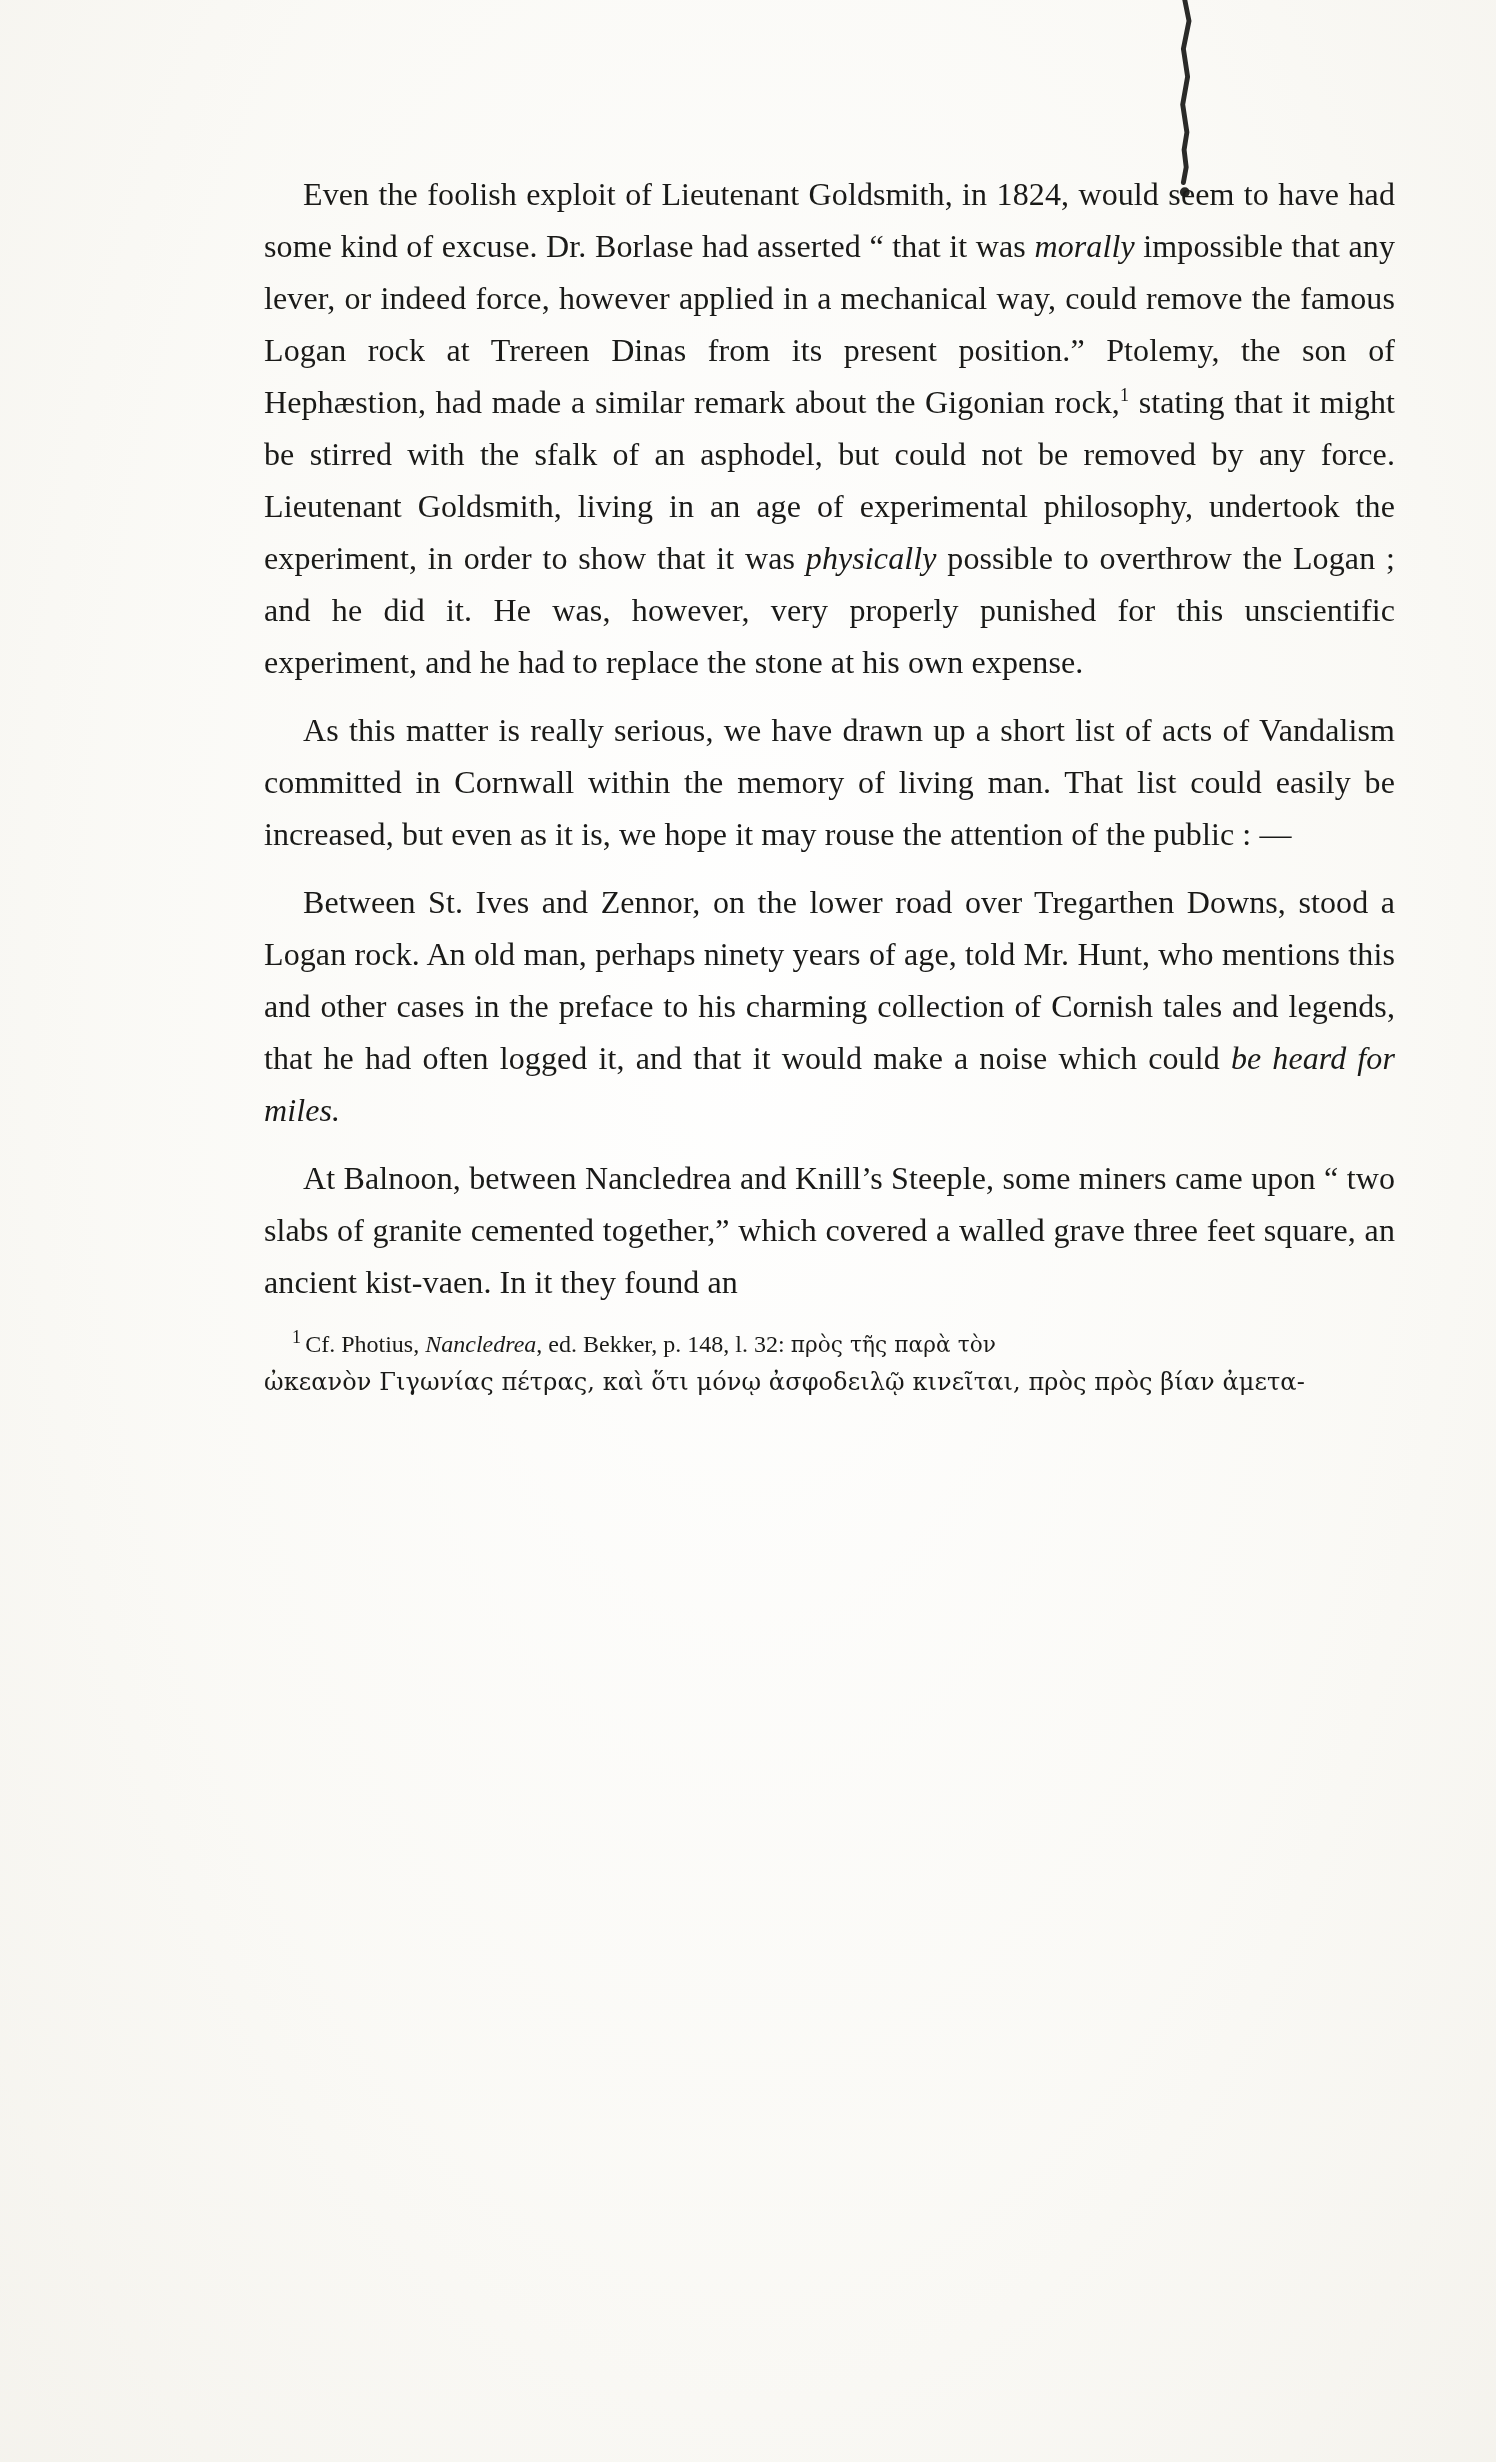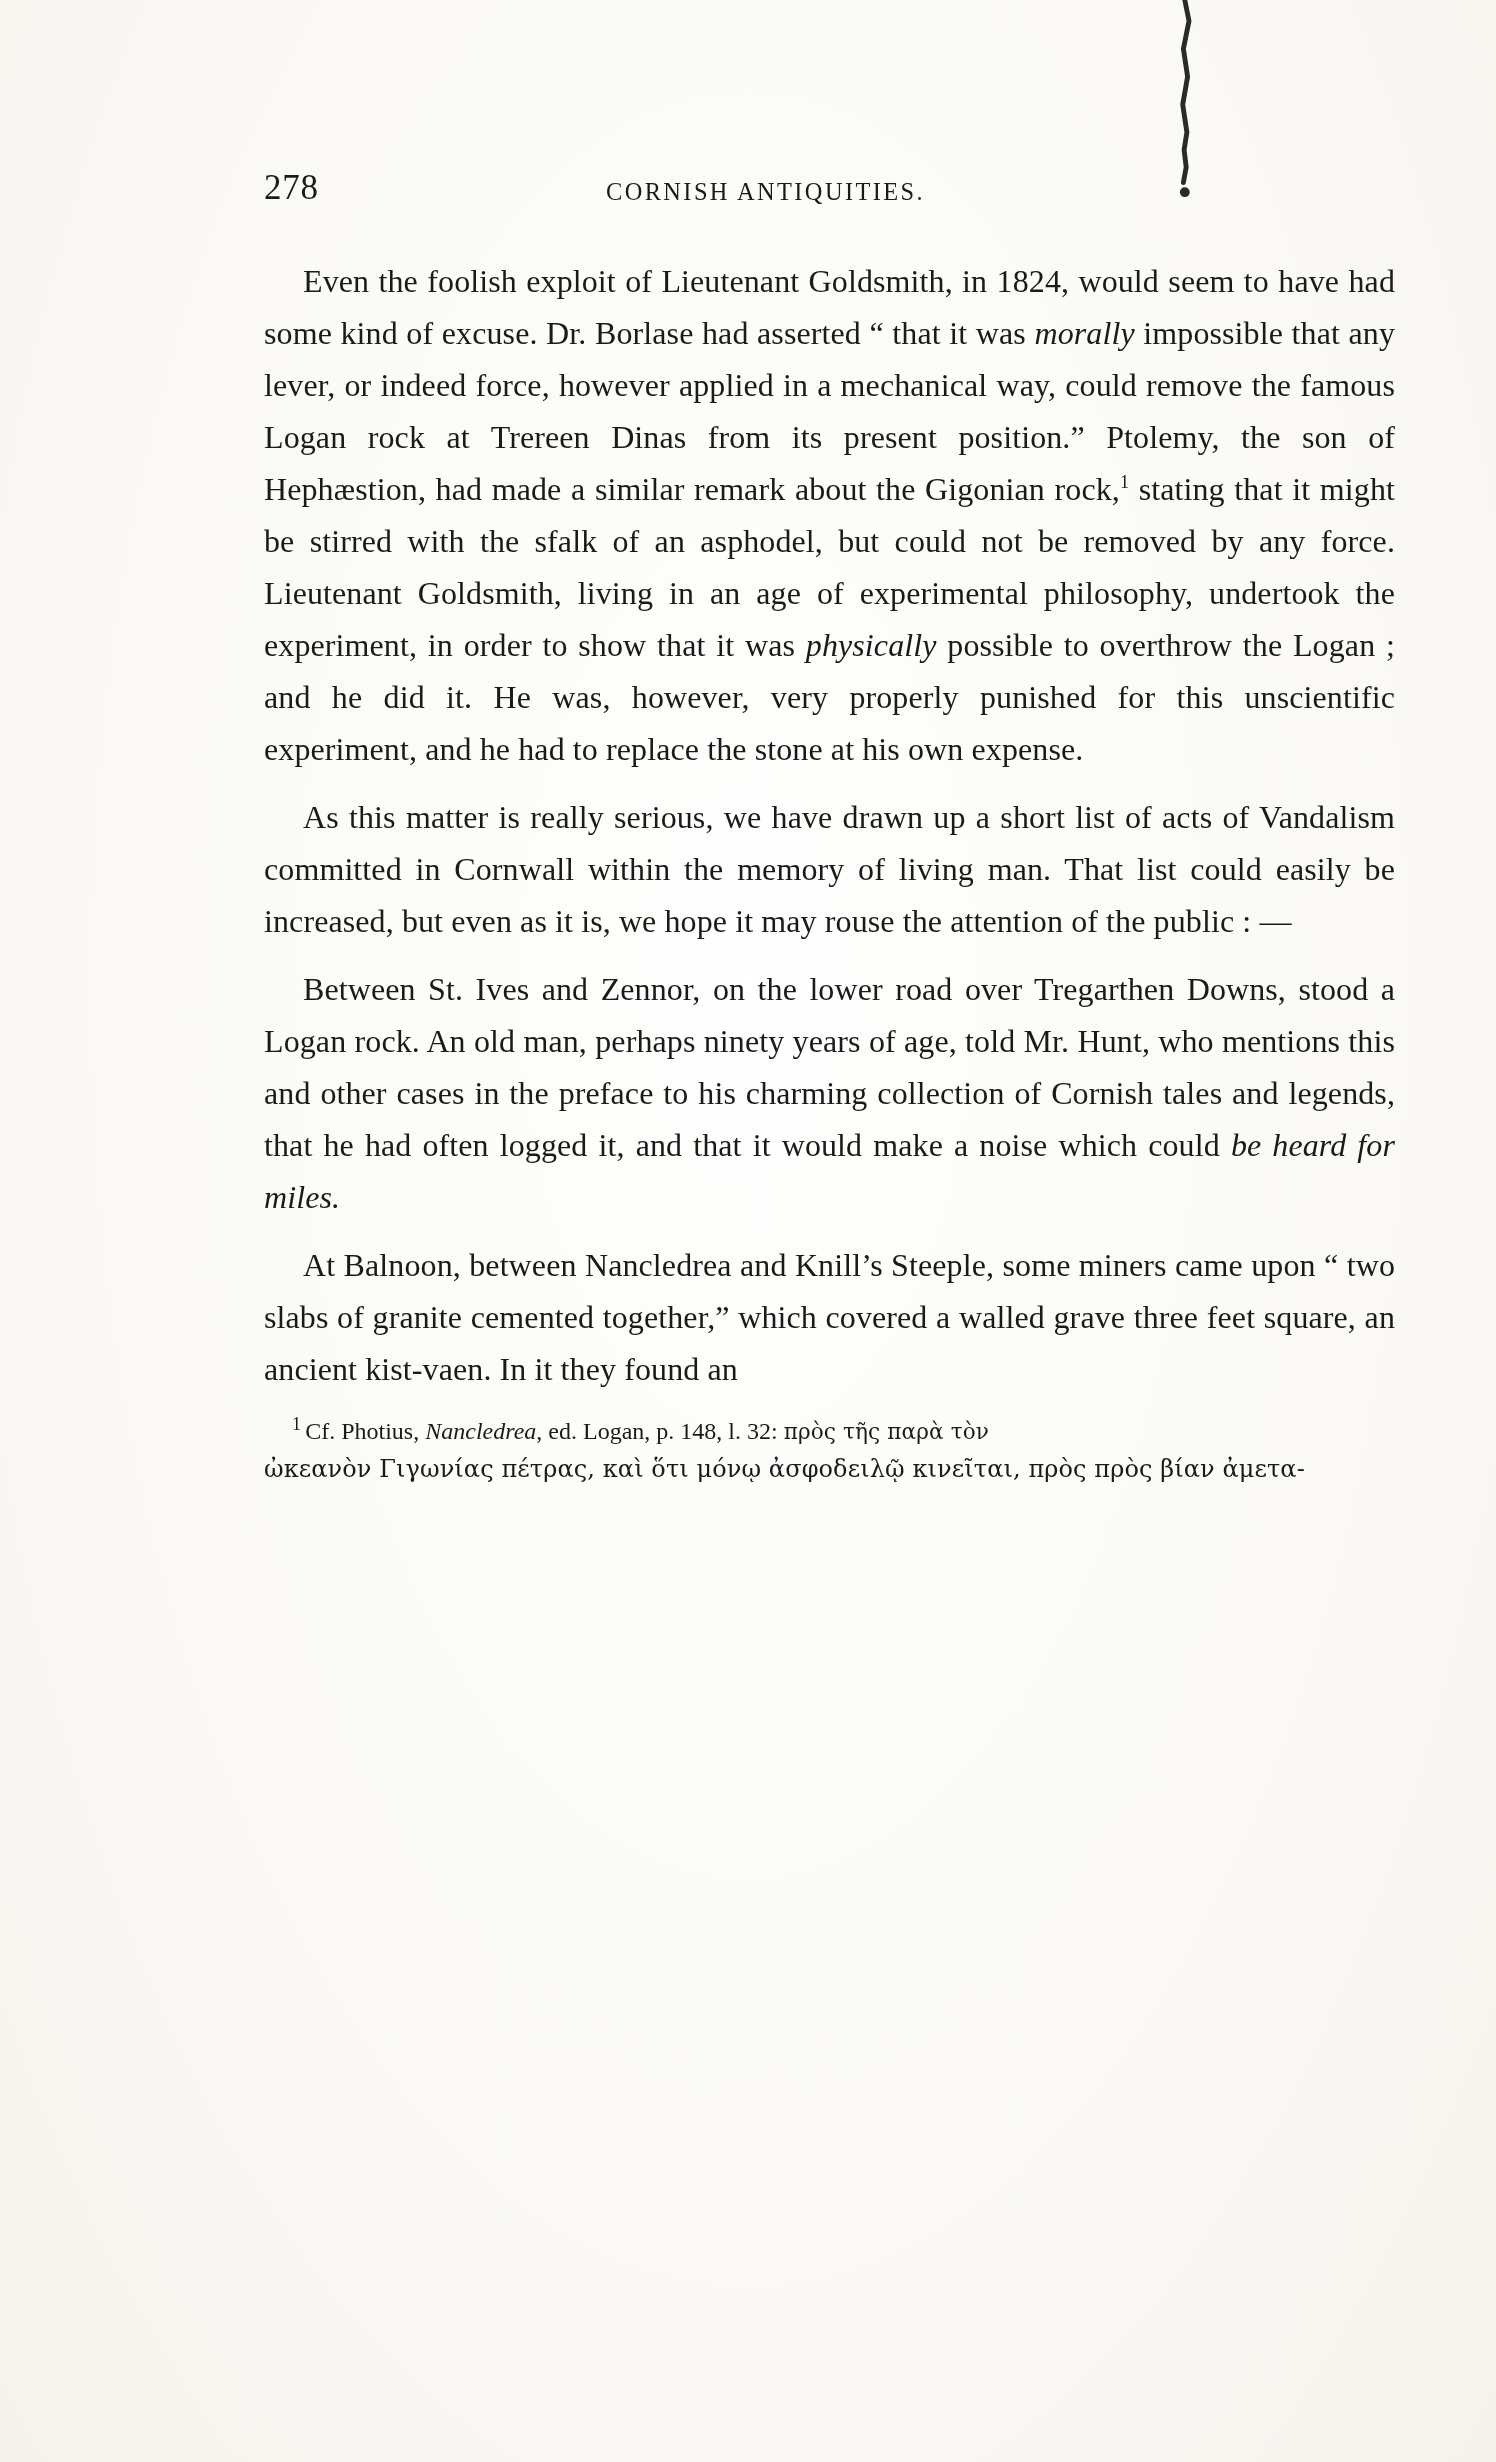--- a/index.html
+++ b/index.html
@@ -133,34 +133,30 @@
 <div class="page">
   <div class="page-tone"></div>
 
   <svg class="edge-mark" viewBox="0 0 30 290" preserveAspectRatio="none">
     <path d="M14 0 L20 30 L12 70 L18 110 L11 150 L17 190 L13 215 L16 240 L12 262" stroke="#2a2a28" stroke-width="7" fill="none" stroke-linecap="round"></path>
     <circle cx="14" cy="276" r="7" fill="#2a2a28"></circle>
   </svg>
 
   <div class="content">
 
-    <div class="running-head">
-      <div class="folio">278</div>
-      <div class="head-title">CORNISH ANTIQUITIES.</div>
-    </div>
 
     <div class="body-text">
       <p class="indent" id="p1">Even the foolish exploit of Lieutenant Goldsmith, in 1824, would seem to have had some kind of excuse. Dr. Borlase had asserted “ that it was <i>morally</i> impossible that any lever, or indeed force, however applied in a mechanical way, could remove the famous Logan rock at Trereen Dinas from its present position.” Ptolemy, the son of Hephæstion, had made a similar remark about the Gigonian rock,<sup class="fnref">1</sup> stating that it might be stirred with the sfalk of an asphodel, but could not be removed by any force.  Lieutenant Goldsmith, living in an age of experimental philosophy, undertook the experiment, in order to show that it was <i>physically</i> possible to overthrow the Logan ; and he did it.  He was, however, very properly punished for this unscientific experiment, and he had to replace the stone at his own expense.</p>
       <p class="indent" id="p2">As this matter is really serious, we have drawn up a short list of acts of Vandalism committed in Cornwall within the memory of living man.  That list could easily be increased, but even as it is, we hope it may rouse the attention of the public : —</p>
       <p class="indent" id="p3">Between St. Ives and Zennor, on the lower road over Tregarthen Downs, stood a Logan rock.  An old man, perhaps ninety years of age, told Mr. Hunt, who mentions this and other cases in the preface to his charming collection of Cornish tales and legends, that he had often logged it, and that it would make a noise which could <i>be heard for miles.</i></p>
       <p class="indent" id="p4">At Balnoon, between Nancledrea and Knill’s Steeple, some miners came upon “ two slabs of granite cemented together,” which covered a walled grave three feet square, an ancient kist-vaen.  In it they found an</p>
     </div>
 
     <div class="footnote-rule"></div>
 
     <div class="footnote">
-      <span class="fn-indent"></span><span class="fn-num">1</span><span>Cf. Photius, </span><i>Nancledrea</i><span>, ed. Logan, p. 148, l. 32: </span><span class="greek">πρὸς τῆς παρὰ τὸν</span>
+      <span class="fn-indent"></span><span class="fn-num">1</span><span>Cf. Photius, </span><i>Nancledrea</i><span>, ed. Bekker, p. 148, l. 32: </span><span class="greek">πρὸς τῆς παρὰ τὸν</span>
       <div class="footnote-lines greek">ὠκεανὸν Γιγωνίας πέτρας, καὶ ὅτι μόνῳ ἀσφοδειλῷ κινεῖται, πρὸς πρὸς βίαν ἀμετα-</div>
     </div>
 
   </div>
 </div>
 
 
 </body></html>

